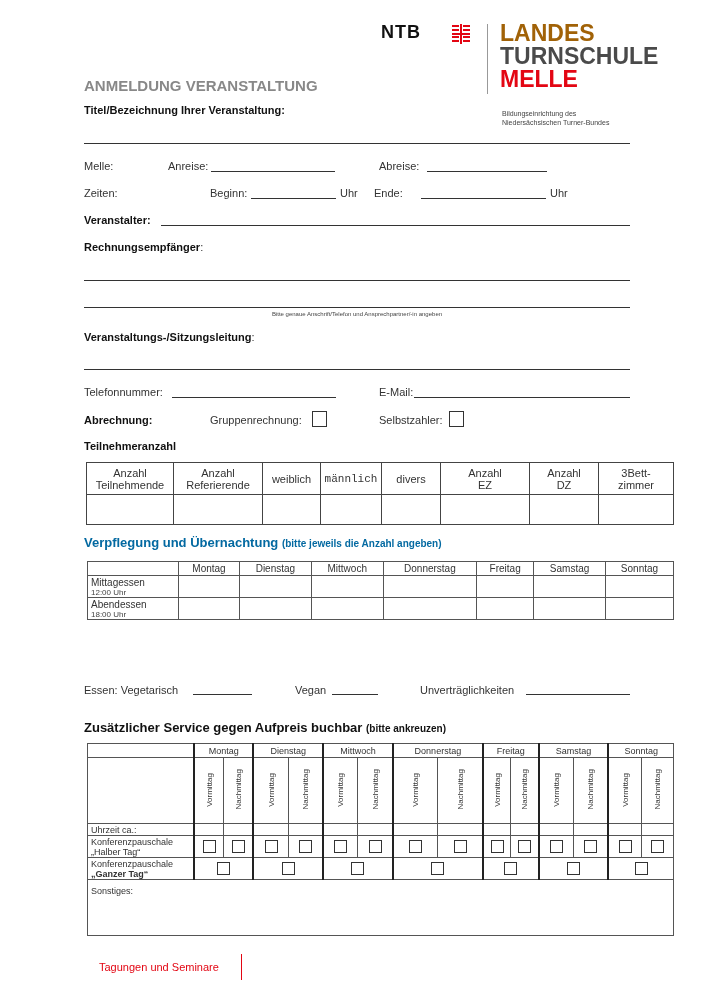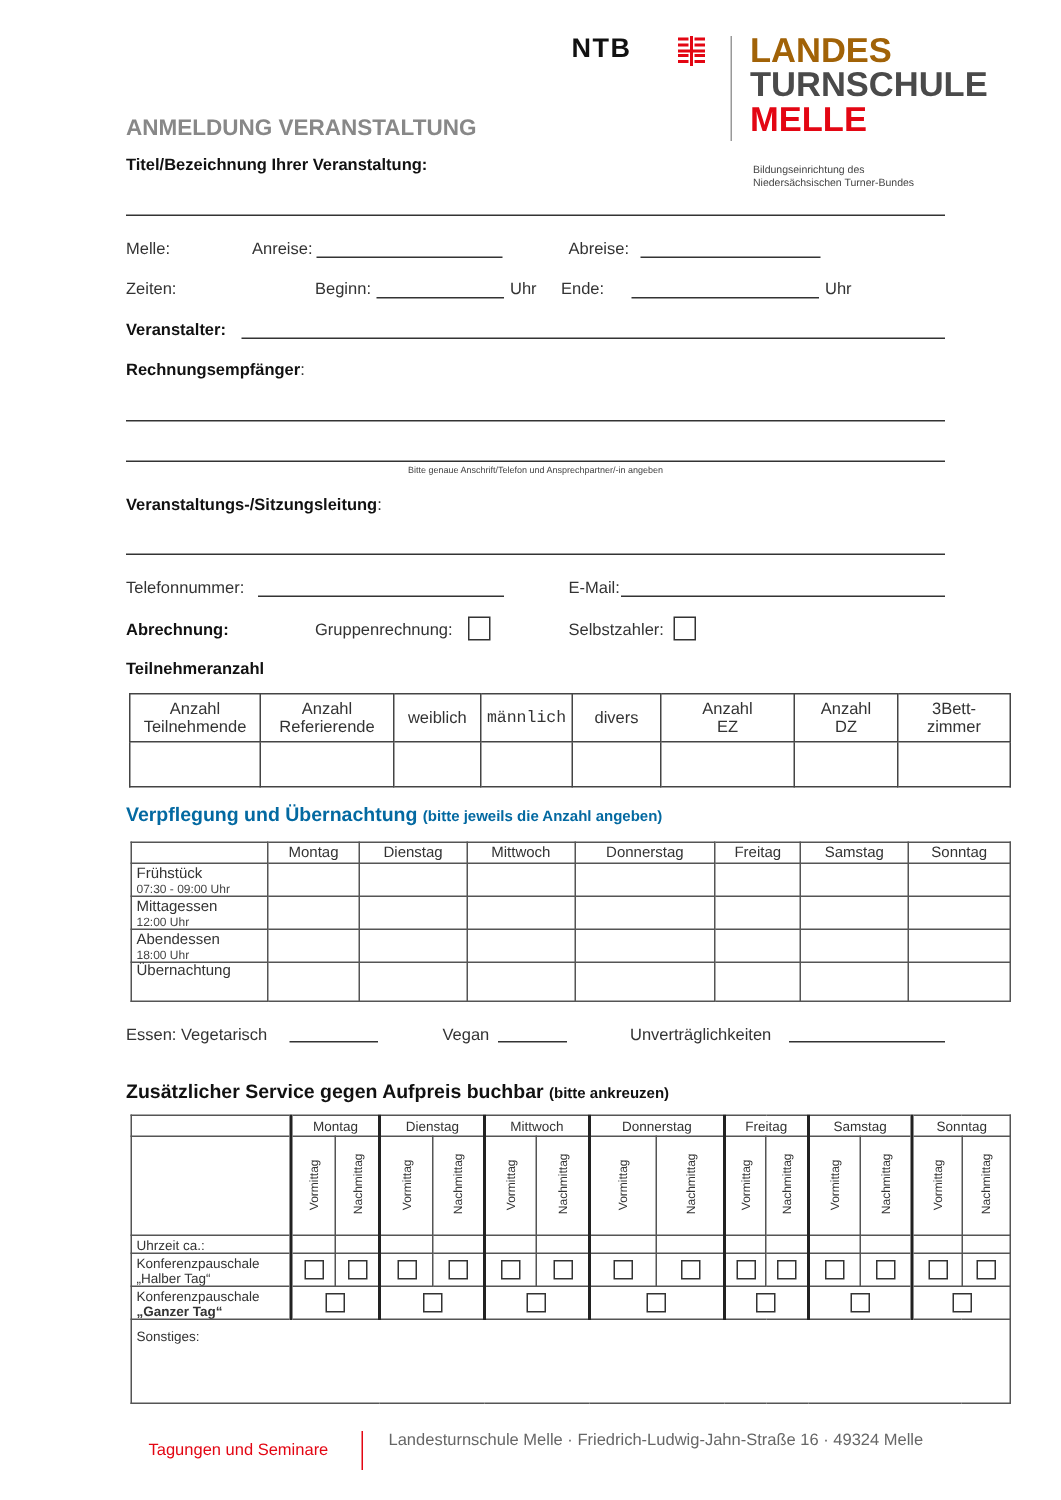--- a/index.html
+++ b/index.html
@@ -125,51 +125,31 @@
     <th style="width:90px;"></th>
     <th>Montag</th>
     <th>Dienstag</th>
     <th>Mittwoch</th>
     <th>Donnerstag</th>
     <th>Freitag</th>
     <th>Samstag</th>
     <th>Sonntag</th>
   </tr>
   <tr style="height:22px;">
-    <td style="text-align:left;padding-left:3px;"><span>Frühstück</span><span class="small">07:30 - 09:00 Uhr</span></td>
-    <td></td>
-        <td></td>
-        <td></td>
-        <td></td>
-        <td></td>
-        <td></td>
-        <td></td>
-  </tr>
-  <tr style="height:22px;">
     <td style="text-align:left;padding-left:3px;"><span>Mittagessen</span><span class="small">12:00 Uhr</span></td>
     <td></td>
         <td></td>
         <td></td>
         <td></td>
         <td></td>
         <td></td>
         <td></td>
   </tr>
   <tr style="height:22px;">
     <td style="text-align:left;padding-left:3px;"><span>Abendessen</span><span class="small">18:00 Uhr</span></td>
-    <td></td>
-        <td></td>
-        <td></td>
-        <td></td>
-        <td></td>
-        <td></td>
-        <td></td>
-  </tr>
-  <tr style="height:26px;">
-    <td style="text-align:left;padding-left:3px;vertical-align:top;"><span>Übernachtung</span></td>
     <td></td>
         <td></td>
         <td></td>
         <td></td>
         <td></td>
         <td></td>
         <td></td>
   </tr>
 </tbody>
   </table>
@@ -261,14 +241,13 @@
   </tr>
   <tr style="height:56px;">
     <td colspan="15" style="vertical-align:top;padding:6px 3px;"><span>Sonstiges:</span></td>
   </tr>
 </tbody>
   </table>
 
 <div class="abs" style="left:99px;top:961px;font-size:11px;color:#e30613;">Tagungen und Seminare</div>
 <div class="abs" style="left:241px;top:954px;width:1px;height:26px;background:#e30613;"></div>
 <div class="abs" style="left:259px;top:953px;font-size:11px;color:#666;line-height:15px;">
-  <div>Landesturnschule Melle · Friedrich-Ludwig-Jahn-Straße 16 · 49324 Melle</div>
 </div>
 
 </body></html>

